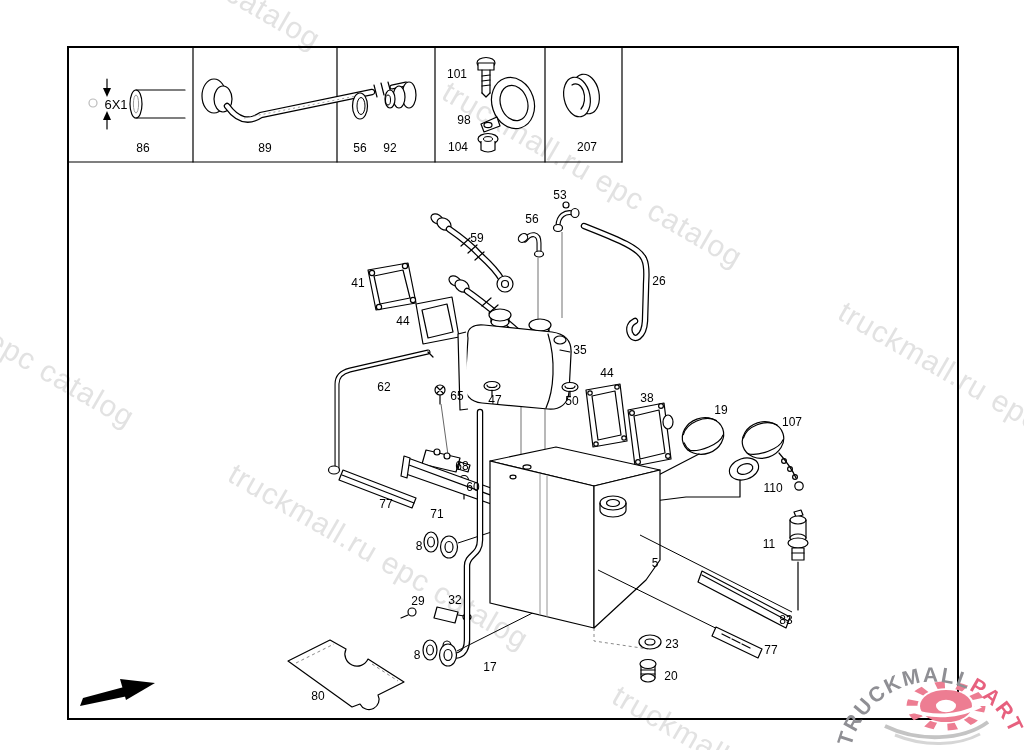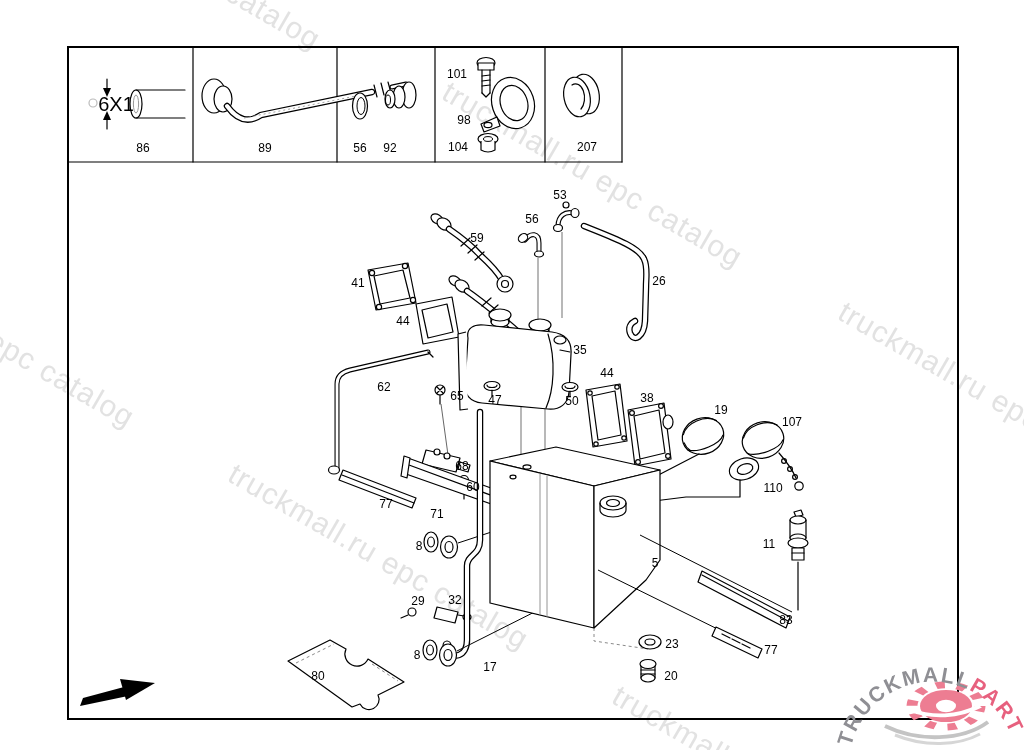--- a/index.html
+++ b/index.html
@@ -1,21 +1,21 @@
 <!DOCTYPE html>
 <html><head>
 <meta charset="utf-8">
 <style>
   html,body{margin:0;padding:0;background:#fff;}
   .screen{position:relative;width:1024px;height:750px;background:#fff;overflow:hidden;
           font-family:"Liberation Sans", sans-serif;}
   .art{position:absolute;left:0;top:0;}
   .co{position:absolute;transform:translate(-50%,-50%);font-size:12px;color:#000;
       white-space:nowrap;line-height:1;z-index:5;}
-  .co.small{font-size:20px;}
+  .co.small{font-size:13px;}
   
   .ln{fill:none;stroke:#000;stroke-width:1.2;stroke-linejoin:round;stroke-linecap:round;}
   .fillw{fill:#fff;stroke:#000;stroke-width:1.2;stroke-linejoin:round;}
   .tubeo{fill:none;stroke:#000;stroke-width:6.5;stroke-linecap:round;}
   .tubei{fill:none;stroke:#fff;stroke-width:4;stroke-linecap:round;}
   .tubeo2{fill:none;stroke:#000;stroke-width:5;stroke-linecap:round;}
   .tubei2{fill:none;stroke:#fff;stroke-width:2.8;stroke-linecap:round;}
   .thin{fill:none;stroke:#9a9a9a;stroke-width:1.4;}
   .dash{fill:none;stroke:#8a8a8a;stroke-width:1;stroke-dasharray:3 3;}
   .wm{fill:#e2e2e2;font-size:30px;letter-spacing:1px;font-family:"Liberation Sans",sans-serif;}
@@ -424,21 +424,21 @@
 <span class="co" style="left:773px;top:488px">110</span>
 <span class="co" style="left:462px;top:466px">68</span>
 <span class="co" style="left:473px;top:487px">60</span>
 <span class="co" style="left:386px;top:504px">77</span>
 <span class="co" style="left:437px;top:514px">71</span>
 <span class="co" style="left:419px;top:546px">8</span>
 <span class="co" style="left:418px;top:601px">29</span>
 <span class="co" style="left:455px;top:600px">32</span>
 <span class="co" style="left:417px;top:655px">8</span>
 <span class="co" style="left:490px;top:667px">17</span>
-<span class="co" style="left:318px;top:676px">80</span>
+<span class="co" style="left:318px;top:696px">80</span>
 <span class="co" style="left:655px;top:563px">5</span>
 <span class="co" style="left:769px;top:544px">11</span>
 <span class="co" style="left:786px;top:620px">83</span>
 <span class="co" style="left:771px;top:650px">77</span>
 <span class="co" style="left:672px;top:644px">23</span>
 <span class="co" style="left:671px;top:676px">20</span>
 
 </div>
 
 </body></html>

